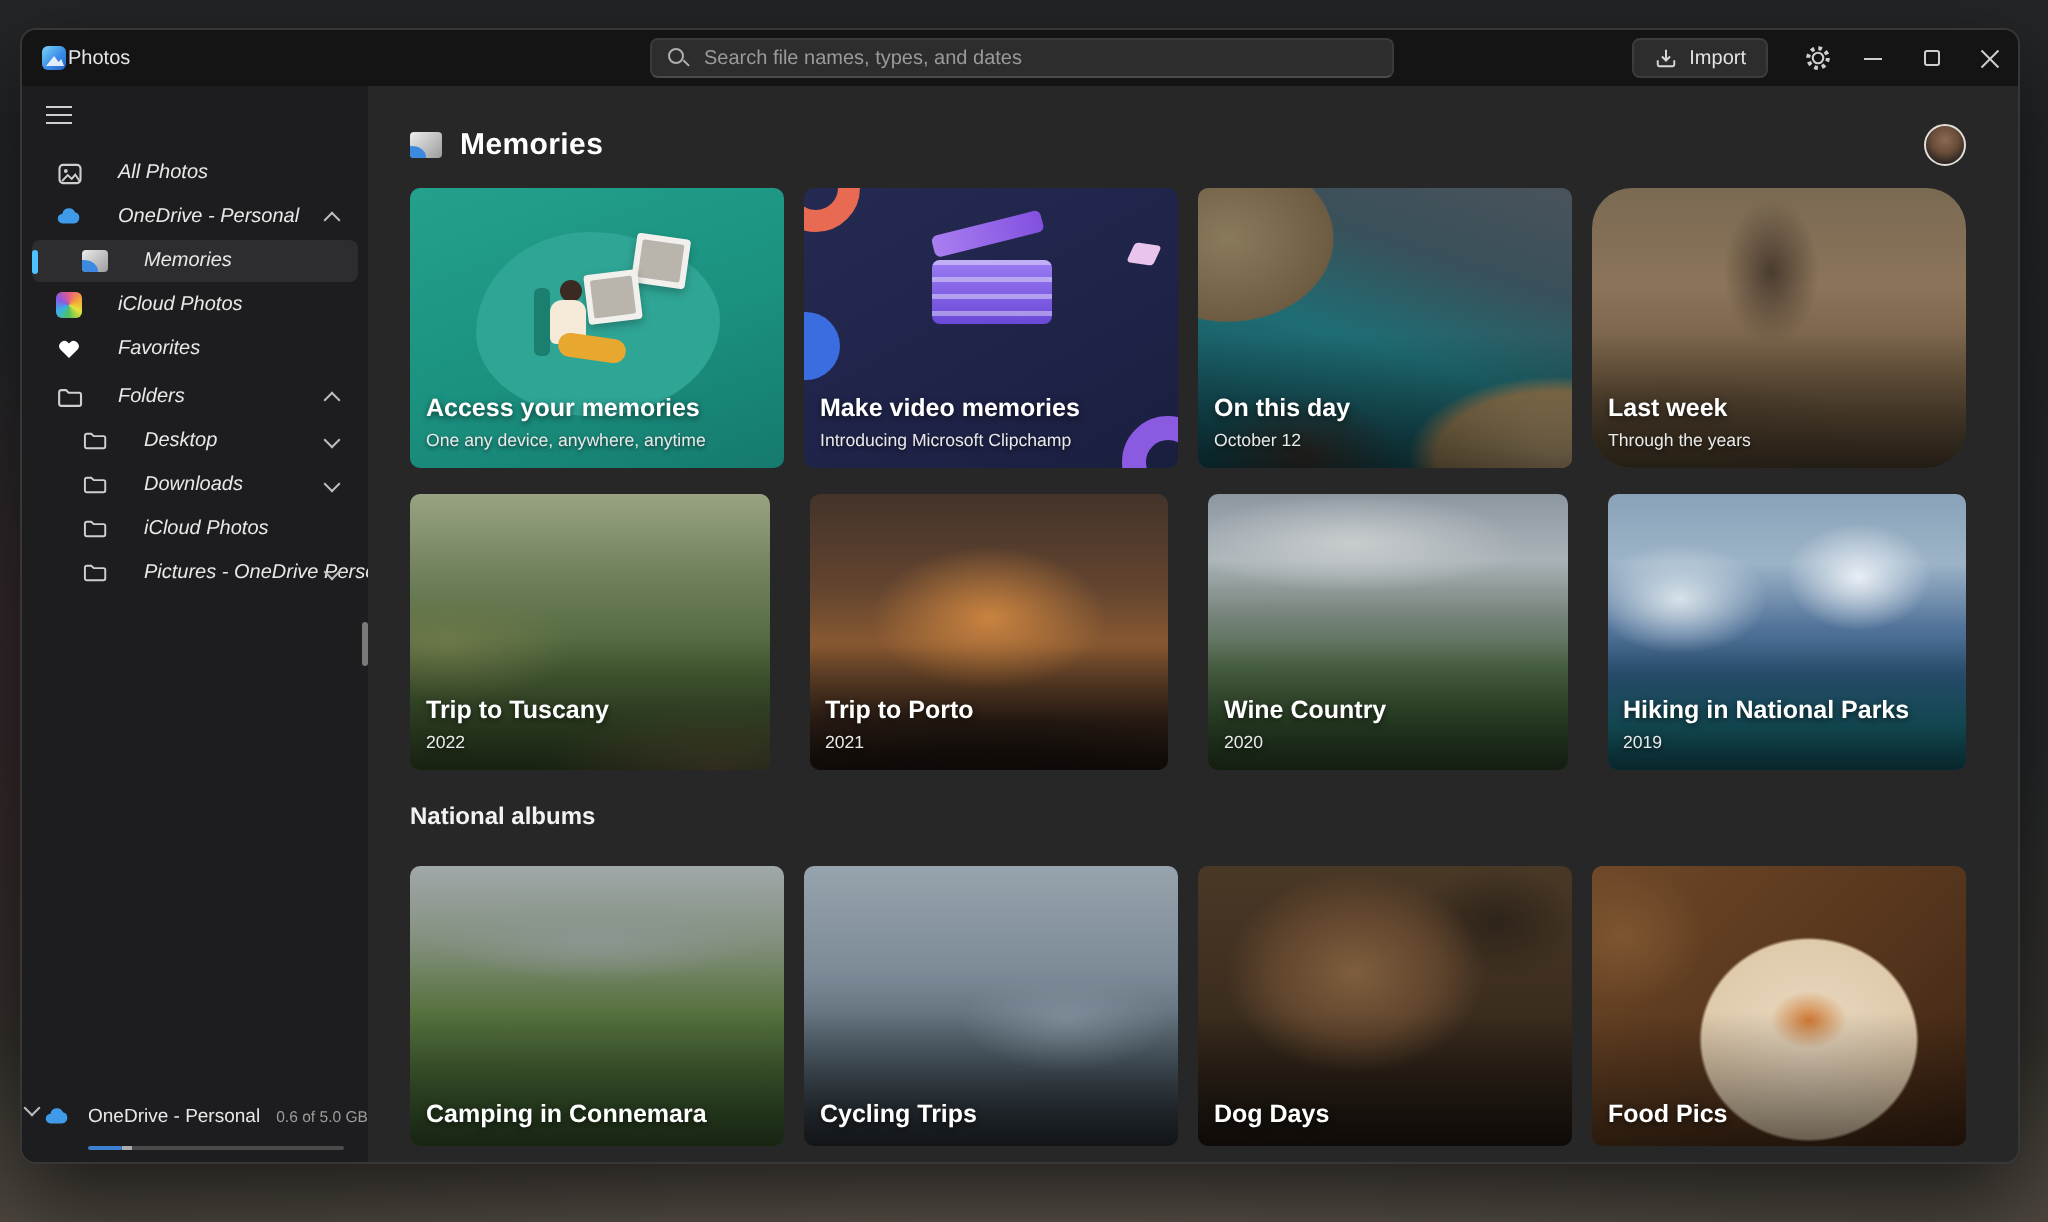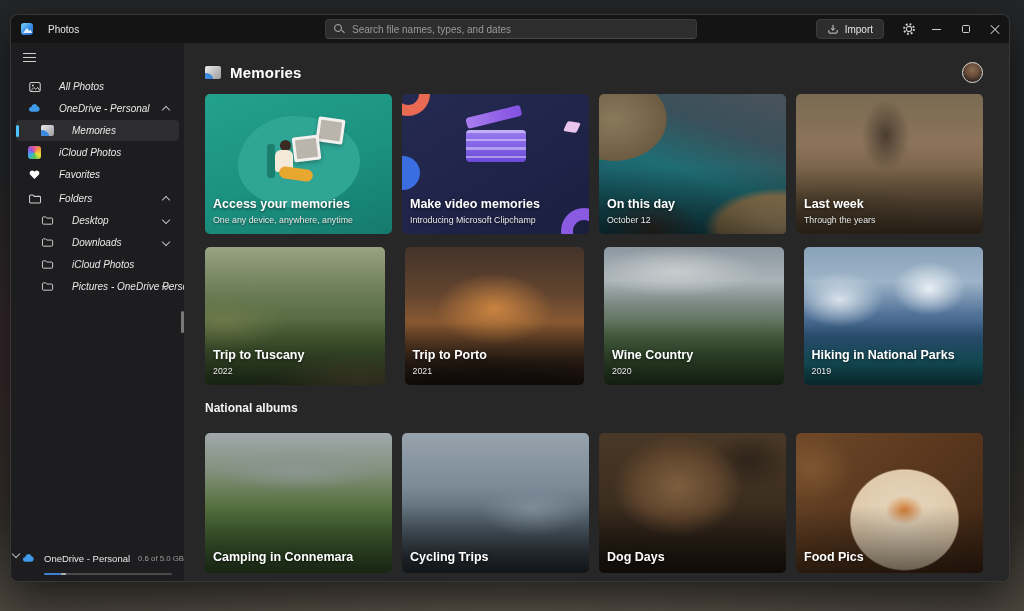--- a/index.html
+++ b/index.html
@@ -16,21 +16,21 @@
 
   .window{
     position:absolute; left:10px; top:14px; width:1000px; height:568px;
     background:#272727; border-radius:8px; overflow:hidden;
     border:1px solid rgba(255,255,255,.08);
     box-shadow:0 18px 45px rgba(0,0,0,.6);
   }
 
   
   .titlebar{ position:relative; height:28px; background:#141415; }
-  .app-id{ position:absolute; left:10px; top:0; height:28px; display:flex; align-items:center; gap:15px; }
+  .app-id{ position:absolute; left:10px; top:0; height:28px; display:flex; align-items:center; gap:1px; }
   .logo{ width:12px; height:12px; border-radius:3px;
     background:linear-gradient(135deg,#7bd7f5 0%, #3a8de8 55%, #2360c8 100%); position:relative; overflow:hidden;}
   .logo::after{ content:""; position:absolute; left:2px; bottom:2px; width:9px; height:5px;
     background:rgba(255,255,255,.85); clip-path:polygon(0 100%,45% 0,70% 60%,85% 30%,100% 100%); }
   .app-title{ font-size:10px; color:#e6e6e6; }
 
   .searchbox{ position:absolute; left:314px; top:4px; width:372px; height:20px;
     background:#2d2d2e; border:1px solid #3a3a3b; border-bottom-color:#4b4b4c; border-radius:4px;
     display:flex; align-items:center; padding:0 8px; gap:7px; }
   .mag{ width:11px; height:11px; position:relative; flex:0 0 auto; }
@@ -150,21 +150,21 @@
 
   .img-onthisday{ background:
     radial-gradient(95px 75px at 8% 18%, #8a7a5c 0%, #6e5c42 55%, rgba(110,92,66,0) 56%),
     radial-gradient(120px 65px at 96% 96%, #c3a87c 0%, #9a8258 50%, rgba(154,130,88,0) 62%),
     radial-gradient(70px 45px at 28% 96%, #3a3530 0%, rgba(58,53,48,0) 70%),
     linear-gradient(198deg,#4a535c 0%, #39505a 28%, #1f6d74 55%, #175761 82%, #124a55 100%); }
 
   .img-lastweek{ background:
     radial-gradient(40px 60px at 48% 30%, #4a3c30 0%, rgba(74,60,48,0) 60%),
     radial-gradient(140px 50px at 20% 90%, #55452f 0%, rgba(85,69,47,0) 70%),
-    linear-gradient(180deg,#7a6a52 0%, #8c745a 35%, #6e5940 68%, #4e3f2e 100%); }
+    linear-gradient(180deg,#7a6a52 0%, #8c745a 35%, #6e5940 68%, #4e3f2e 100%); border-radius: 20px; }
 
   .img-tuscany{ background:
     radial-gradient(130px 45px at 85% 100%, #6a6242 0%, rgba(106,98,66,0) 70%),
     radial-gradient(90px 40px at 10% 55%, #6e7a4a 0%, rgba(110,122,74,0) 70%),
     linear-gradient(180deg,#99a383 0%, #6f805a 30%, #4c6338 62%, #334a26 100%); }
 
   .img-porto{ background:
     radial-gradient(90px 55px at 50% 45%, #c98340 0%, rgba(201,131,64,0) 65%),
     radial-gradient(150px 40px at 50% 100%, #1e150f 0%, rgba(30,21,15,0) 75%),
     linear-gradient(180deg,#43332a 0%, #64452f 35%, #8a5a32 55%, #3a281c 82%, #221712 100%); }

